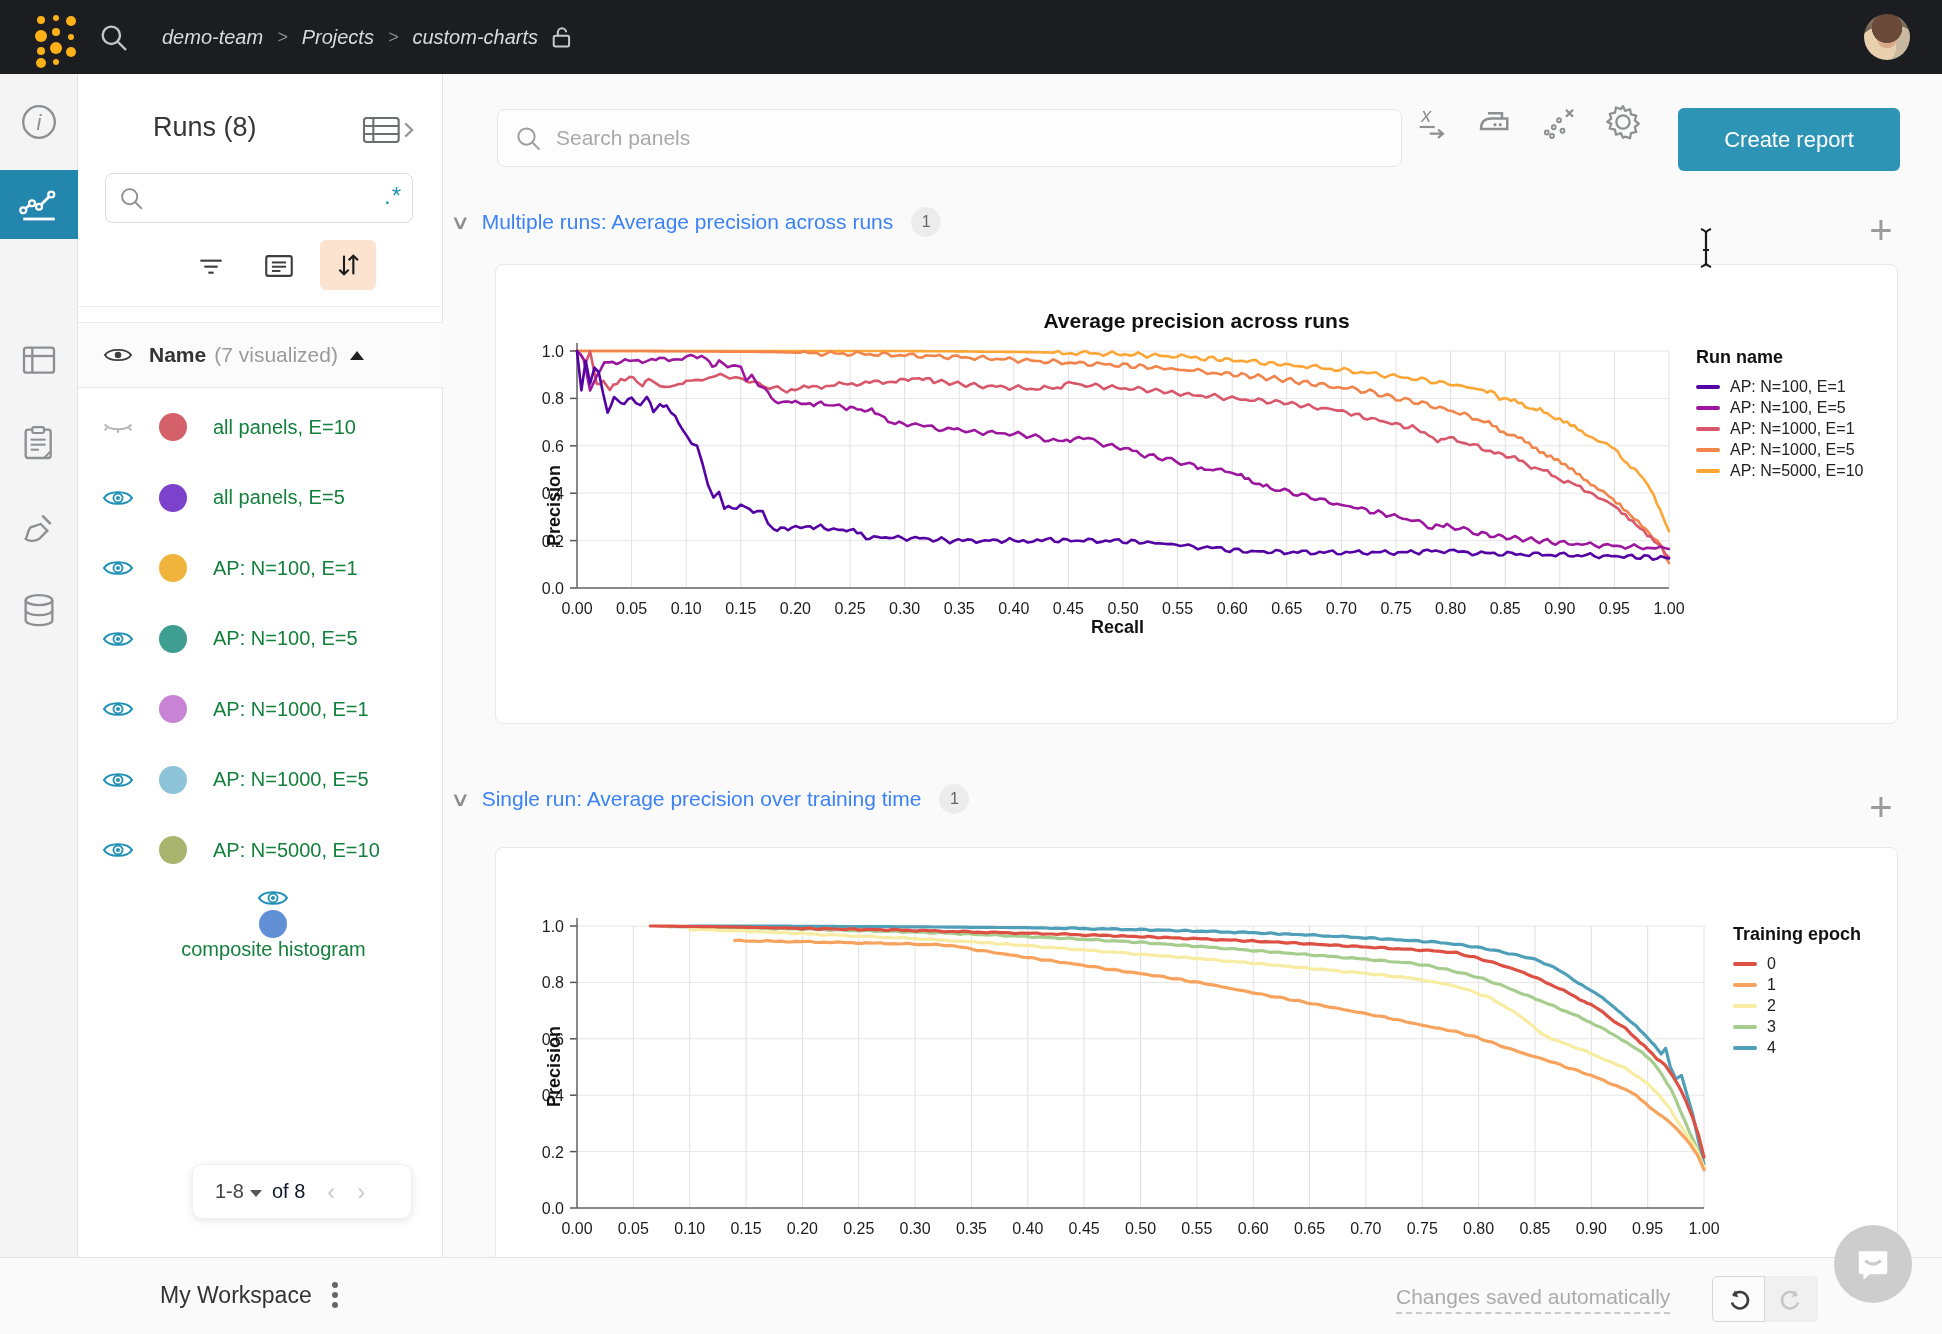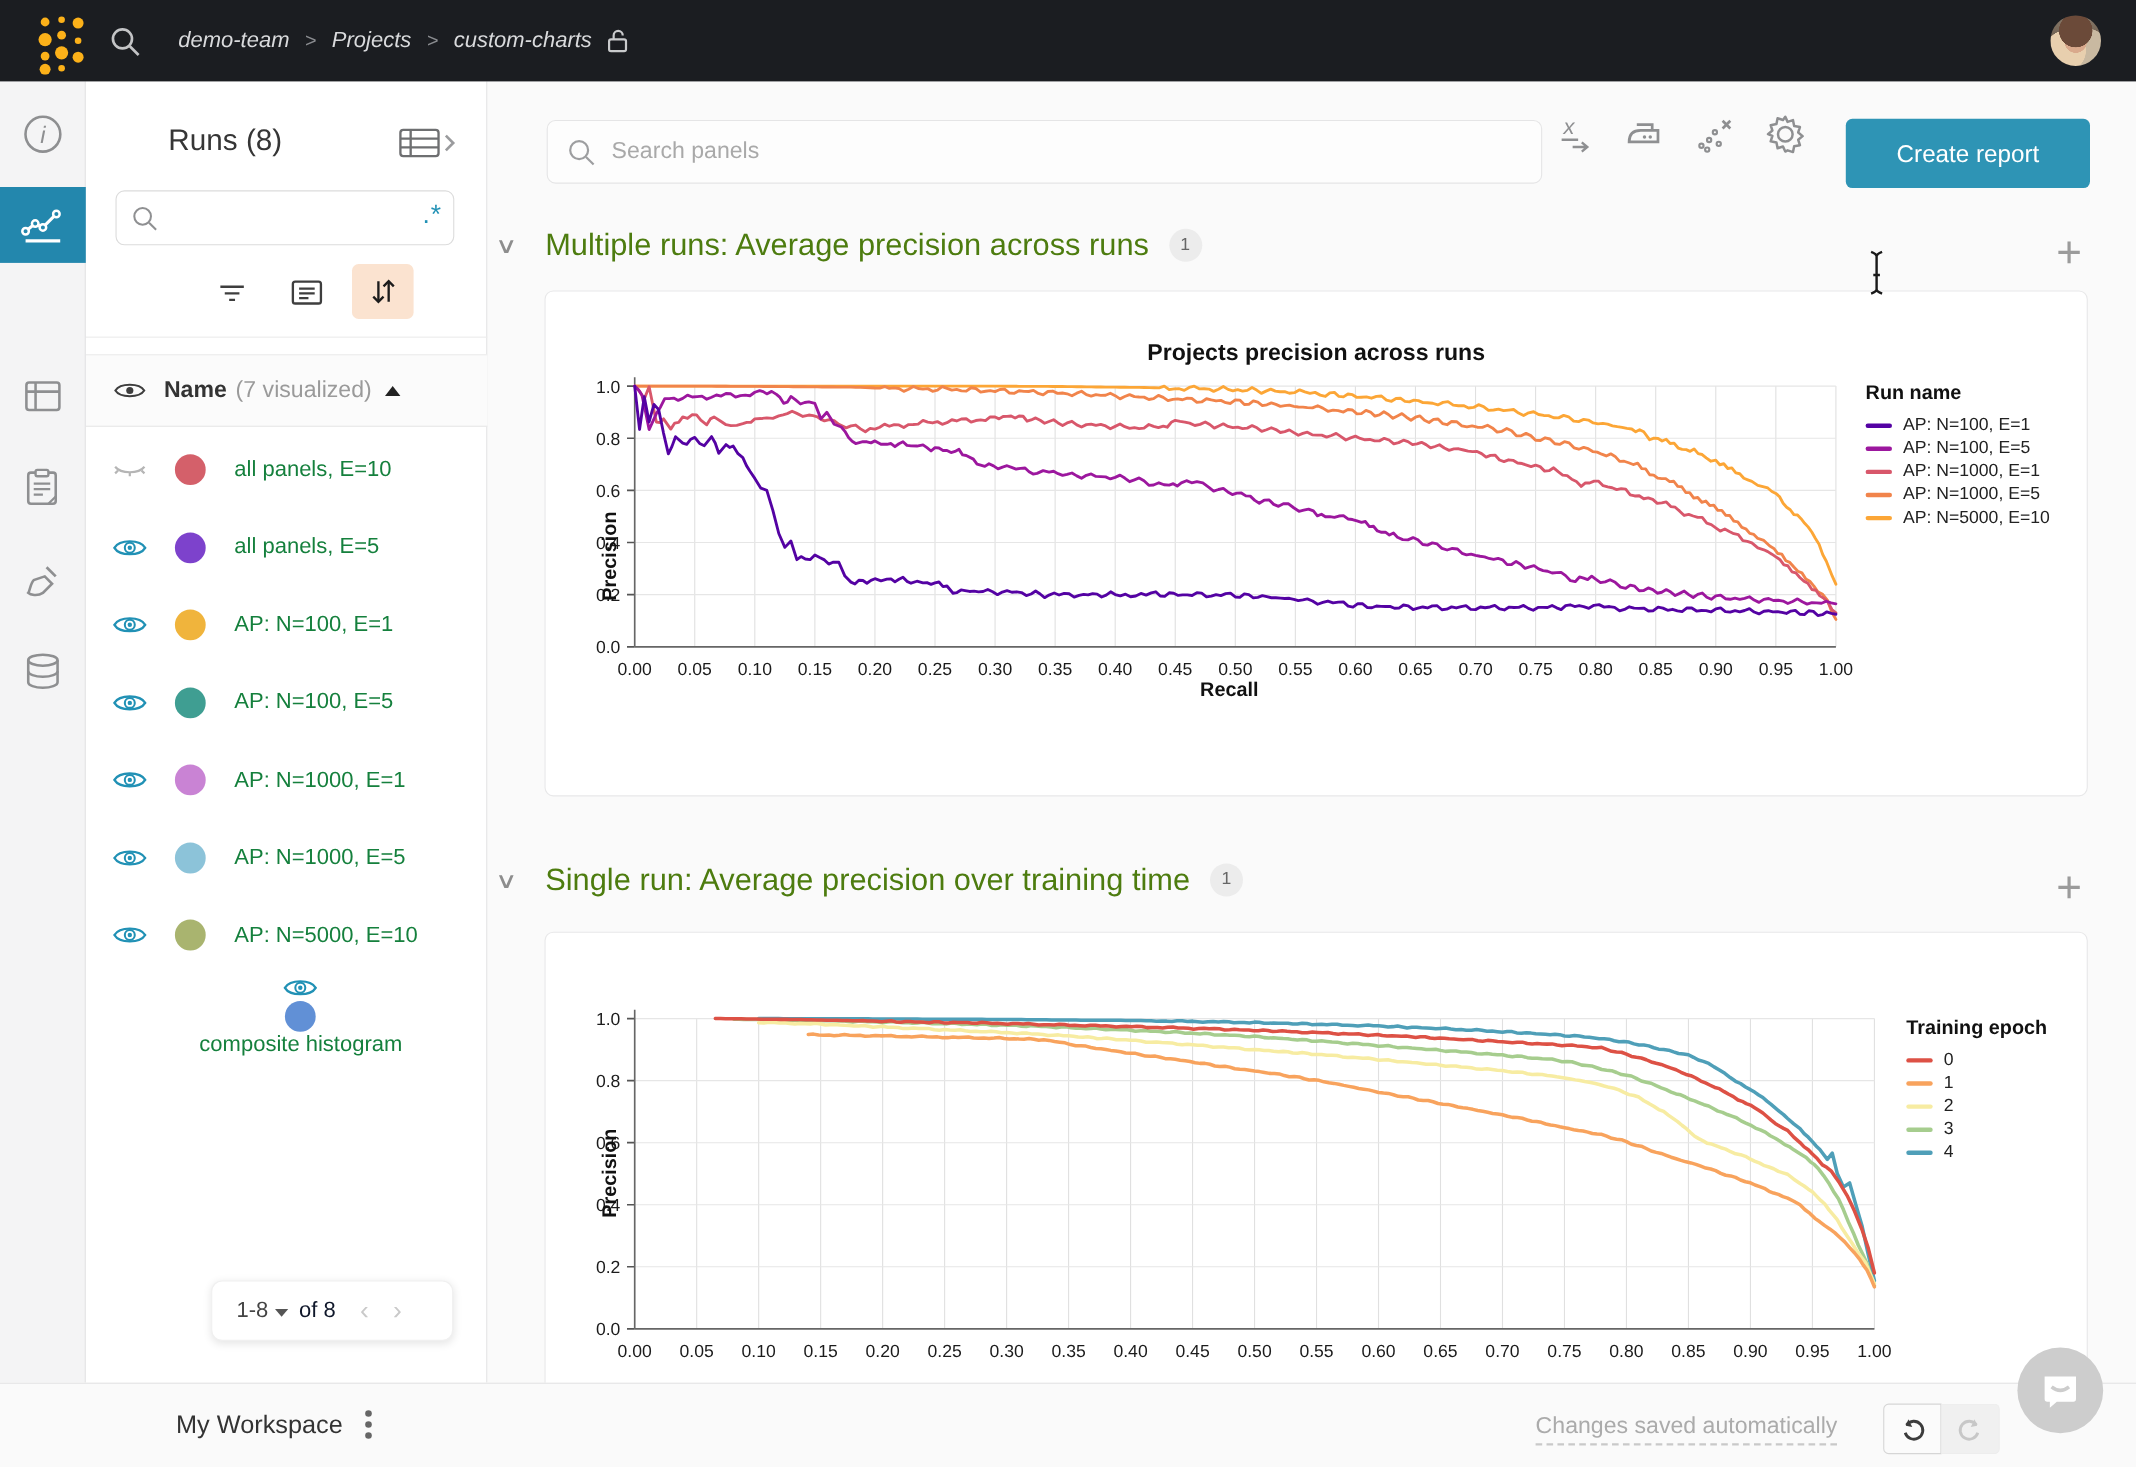--- a/index.html
+++ b/index.html
@@ -52,21 +52,21 @@
   
   .main { left:443px; top:74px; width:1499px; height:1183px; background:#fafafa; }
   .panel-search { position:absolute; left:54px; top:35px; width:905px; height:58px; background:#fdfdfd; border:1px solid #e5e5e6; border-radius:8px; }
   .panel-search input { position:absolute; left:58px; top:9px; width:800px; height:38px; border:none; outline:none; background:transparent; font-size:21px; color:#444; }
   .panel-search input::placeholder, .sb-search input::placeholder { color:#a9a9a9; }
   .tool-ico { position:absolute; top:26px; width:44px; height:44px; display:flex; align-items:center; justify-content:center; }
   .create-btn { position:absolute; left:1235px; top:34px; width:222px; height:63px; background:#2e94b5; border:none; border-radius:6px;
      color:#fff; font-size:22px; font-family:"Liberation Sans",sans-serif; cursor:pointer; }
   .sec-head { position:absolute; left:10px; display:flex; align-items:center; }
   .sec-chev { color:#8d8d8d; font-size:20px; margin-right:14px; transform:scaleX(1.4); }
-  .sec-title { font-size:28px; color:#4d7c0f;margin-left:14px; }
+  .sec-title { font-size:21px; color:#3b82f6; }
   .sec-badge { margin-left:18px; width:30px; height:30px; border-radius:50%; background:#ececec; color:#666;
      font-size:16px; display:flex; align-items:center; justify-content:center; }
   .plus { position:absolute; width:36px; height:36px; color:#9b9b9b; font-size:40px; font-weight:300; line-height:32px; text-align:center; cursor:pointer;}
   .card { position:absolute; left:52px; width:1403px; background:#fff; border:1px solid #e8e8e9; border-radius:8px; }
   .chart-title { position:absolute; width:100%; text-align:center; font-size:21px; font-weight:700; color:#111; }
   .axis-label { position:absolute; font-size:18px; font-weight:700; color:#111; }
   .legend { position:absolute; }
   .legend-title { font-size:18px; font-weight:700; color:#111; margin-bottom:8px; }
   .legend-row { display:flex; align-items:center; height:21px; }
   .legend-swatch { width:24px; height:4px; border-radius:2px; flex:none; }
@@ -371,21 +371,21 @@
     <button class="create-btn">Create report</button>
 
     <div class="sec-head" style="top:133px">
       <span class="sec-chev">∨</span>
       <span class="sec-title">Multiple runs: Average precision across runs</span>
       <span class="sec-badge">1</span>
     </div>
     <div class="plus" style="left:1420px;top:140px">+</div>
 
     <div class="card" style="top:190px;height:460px">
-      <div class="chart-title" style="top:44px">Projects precision across runs</div>
+      <div class="chart-title" style="top:44px">Average precision across runs</div>
       <svg id="chart0-svg" width="1401" height="458">
           <line x1="81" x2="81" y1="86" y2="323" stroke="#e0e0e0" stroke-width="1"></line>
           <text x="81" y="349" text-anchor="middle" font-size="16" fill="#1c1c1c">0.00</text>
           <line x1="135.6" x2="135.6" y1="86" y2="323" stroke="#e0e0e0" stroke-width="1"></line>
           <text x="135.6" y="349" text-anchor="middle" font-size="16" fill="#1c1c1c">0.05</text>
           <line x1="190.2" x2="190.2" y1="86" y2="323" stroke="#e0e0e0" stroke-width="1"></line>
           <text x="190.2" y="349" text-anchor="middle" font-size="16" fill="#1c1c1c">0.10</text>
           <line x1="244.79999999999998" x2="244.79999999999998" y1="86" y2="323" stroke="#e0e0e0" stroke-width="1"></line>
           <text x="244.79999999999998" y="349" text-anchor="middle" font-size="16" fill="#1c1c1c">0.15</text>
           <line x1="299.4" x2="299.4" y1="86" y2="323" stroke="#e0e0e0" stroke-width="1"></line>

